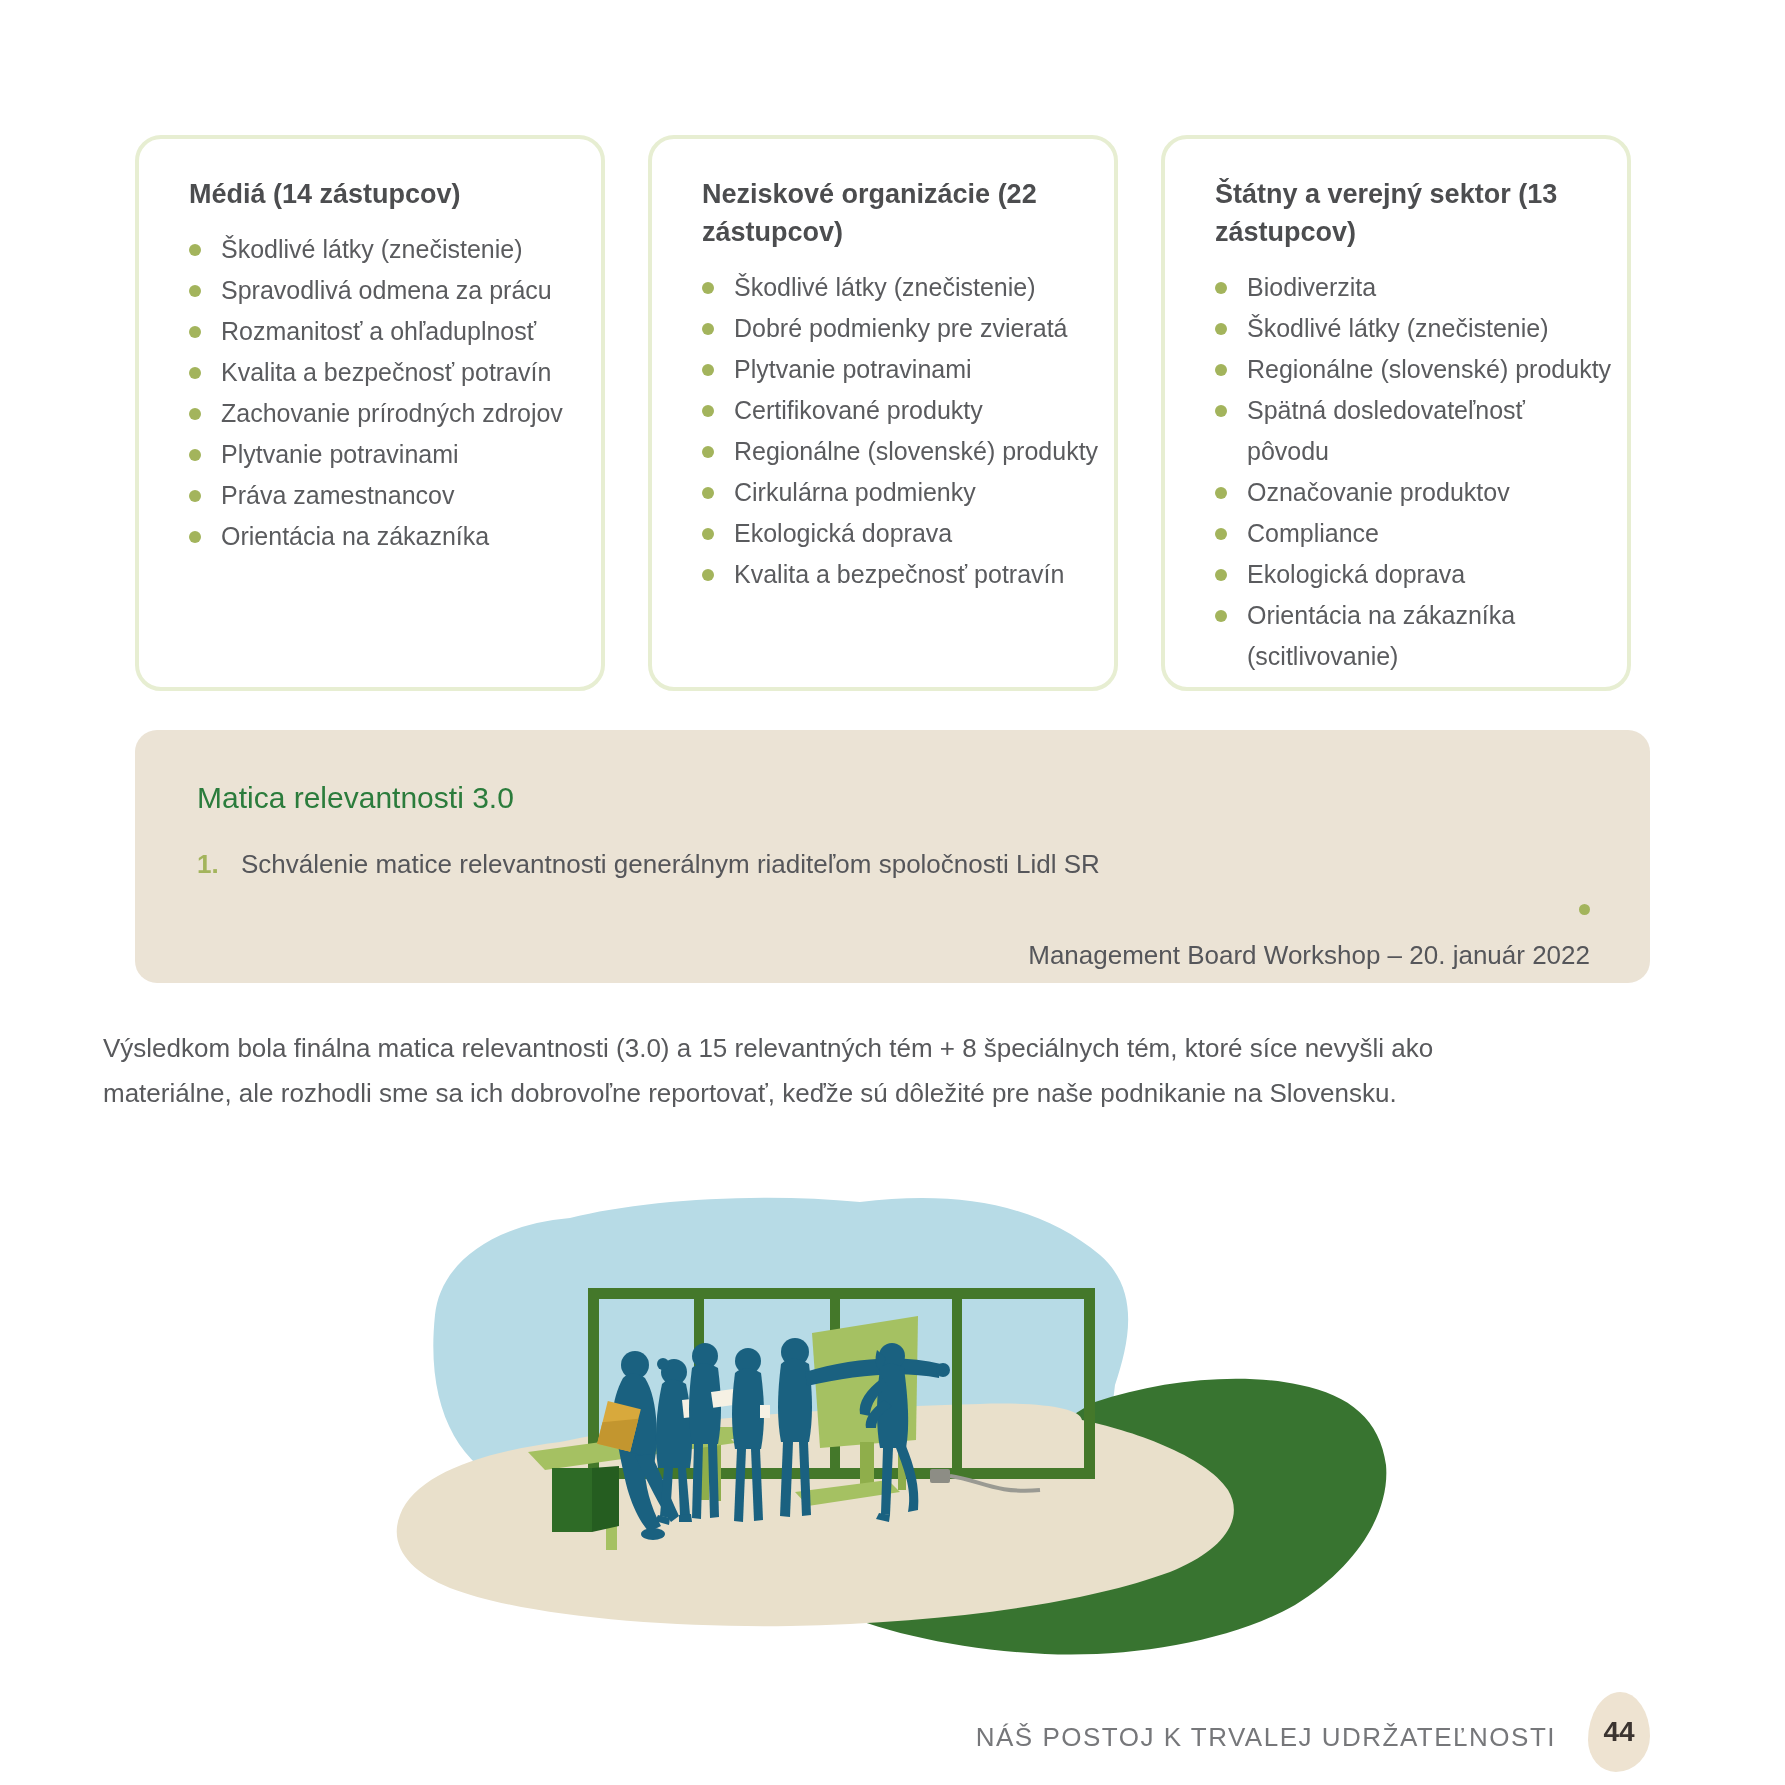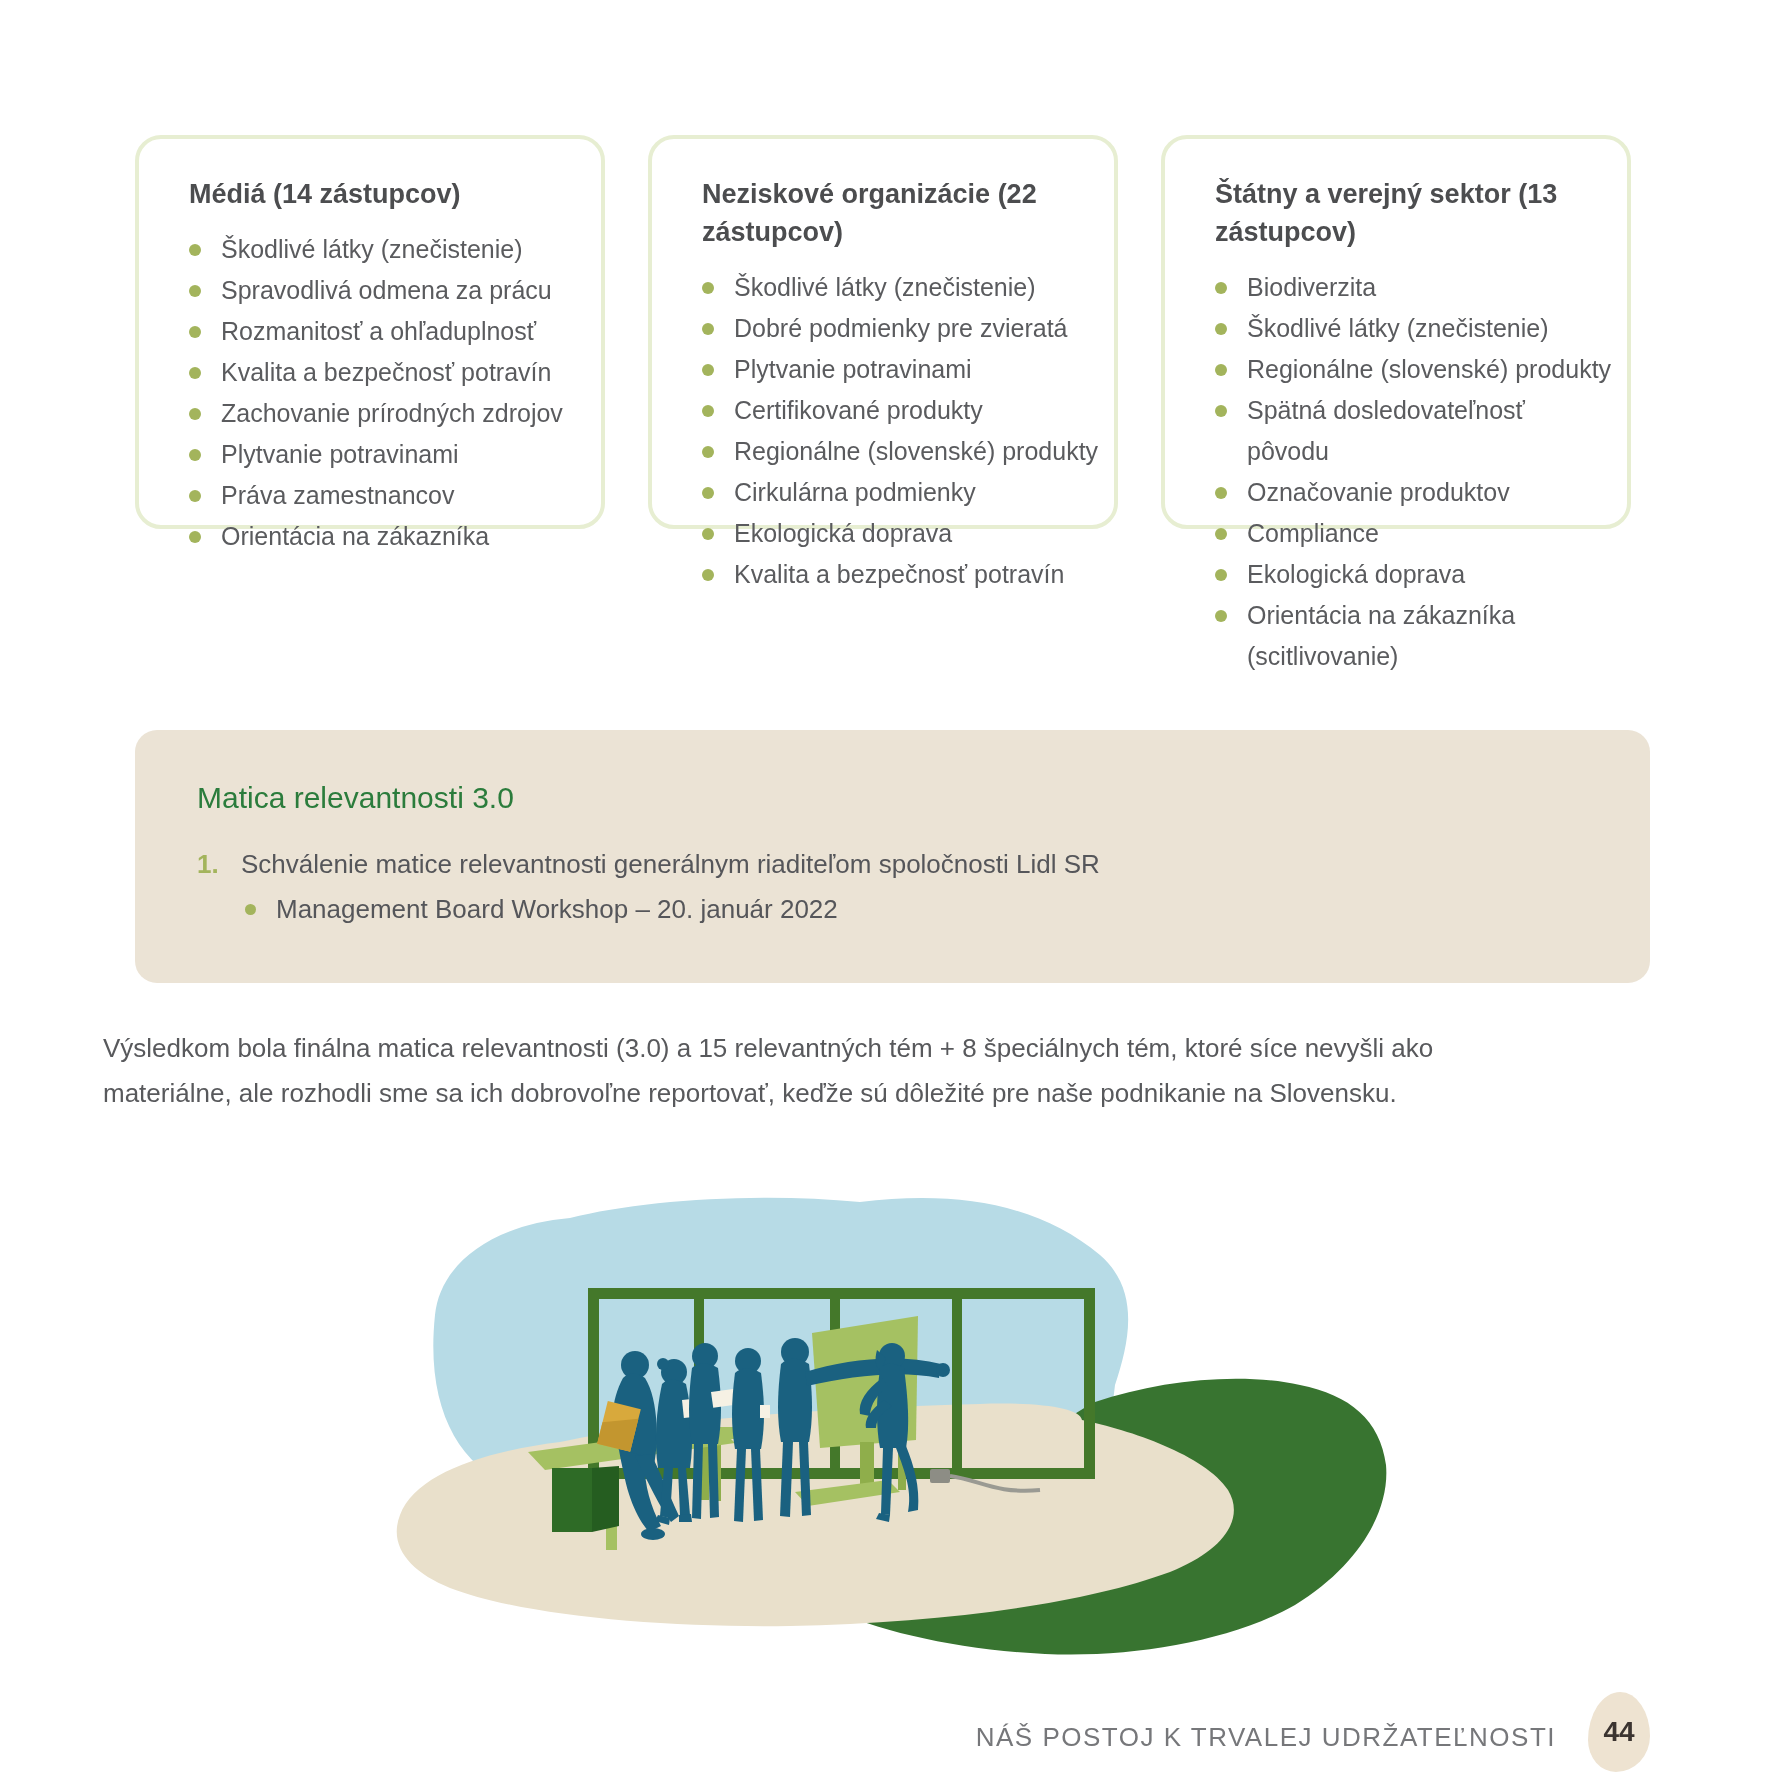--- a/index.html
+++ b/index.html
@@ -2,21 +2,21 @@
 <html><head>
 <meta charset="utf-8">
 <style>
   html,body{margin:0;padding:0;}
   body{
     width:1785px;height:1785px;position:relative;background:#ffffff;
     font-family:"Liberation Sans", sans-serif;overflow:hidden;
   }
   
   .card{
-    position:absolute;top:135px;width:470px;height:394px;
+    position:absolute;top:135px;width:470px;height:556px;
     background:#ffffff;border:4px solid #e7eed2;border-radius:26px;
     box-sizing:border-box;padding:36px 14px 0 50px;
   }
   .card1{left:135px;} .card2{left:648px;} .card3{left:1161px;}
   .card-title{
     font-size:27px;font-weight:bold;color:#4c4d4f;line-height:38px;margin:0 0 16px 0;
     max-width:402px;
   }
   ul.card-list{list-style:none;margin:0;padding:0;}
   ul.card-list li{
@@ -35,22 +35,22 @@
   }
   .hlbox-title{
     font-size:30px;font-weight:normal;color:#2b7c3c;line-height:40px;margin:0;
   }
   .hl-item{
     display:flex;align-items:flex-start;gap:18px;margin-top:26px;
     font-size:26px;color:#55565a;line-height:41px;
   }
   .hl-num{color:#a3b45c;font-weight:bold;min-width:26px;}
   .hl-sub{
-    display:flex;align-items:flex-start;gap:20px;margin:4px 0 0 48px;
-    font-size:26px;color:#55565a;line-height:41px;
+    display:flex;align-items:flex-end;gap:20px;margin:4px 0 0 48px;
+    font-size:26px;color:#55565a;line-height:41px;flex-direction:column;
   }
   .hl-sub .dot{margin-top:15px;width:11px;height:11px;}
   
   .paragraph{
     position:absolute;left:103px;top:1026px;
     font-size:26px;color:#58595c;line-height:45px;
   }
   .paragraph div{white-space:nowrap;}
   
   .illustration{position:absolute;left:340px;top:1180px;width:1070px;height:490px;}

